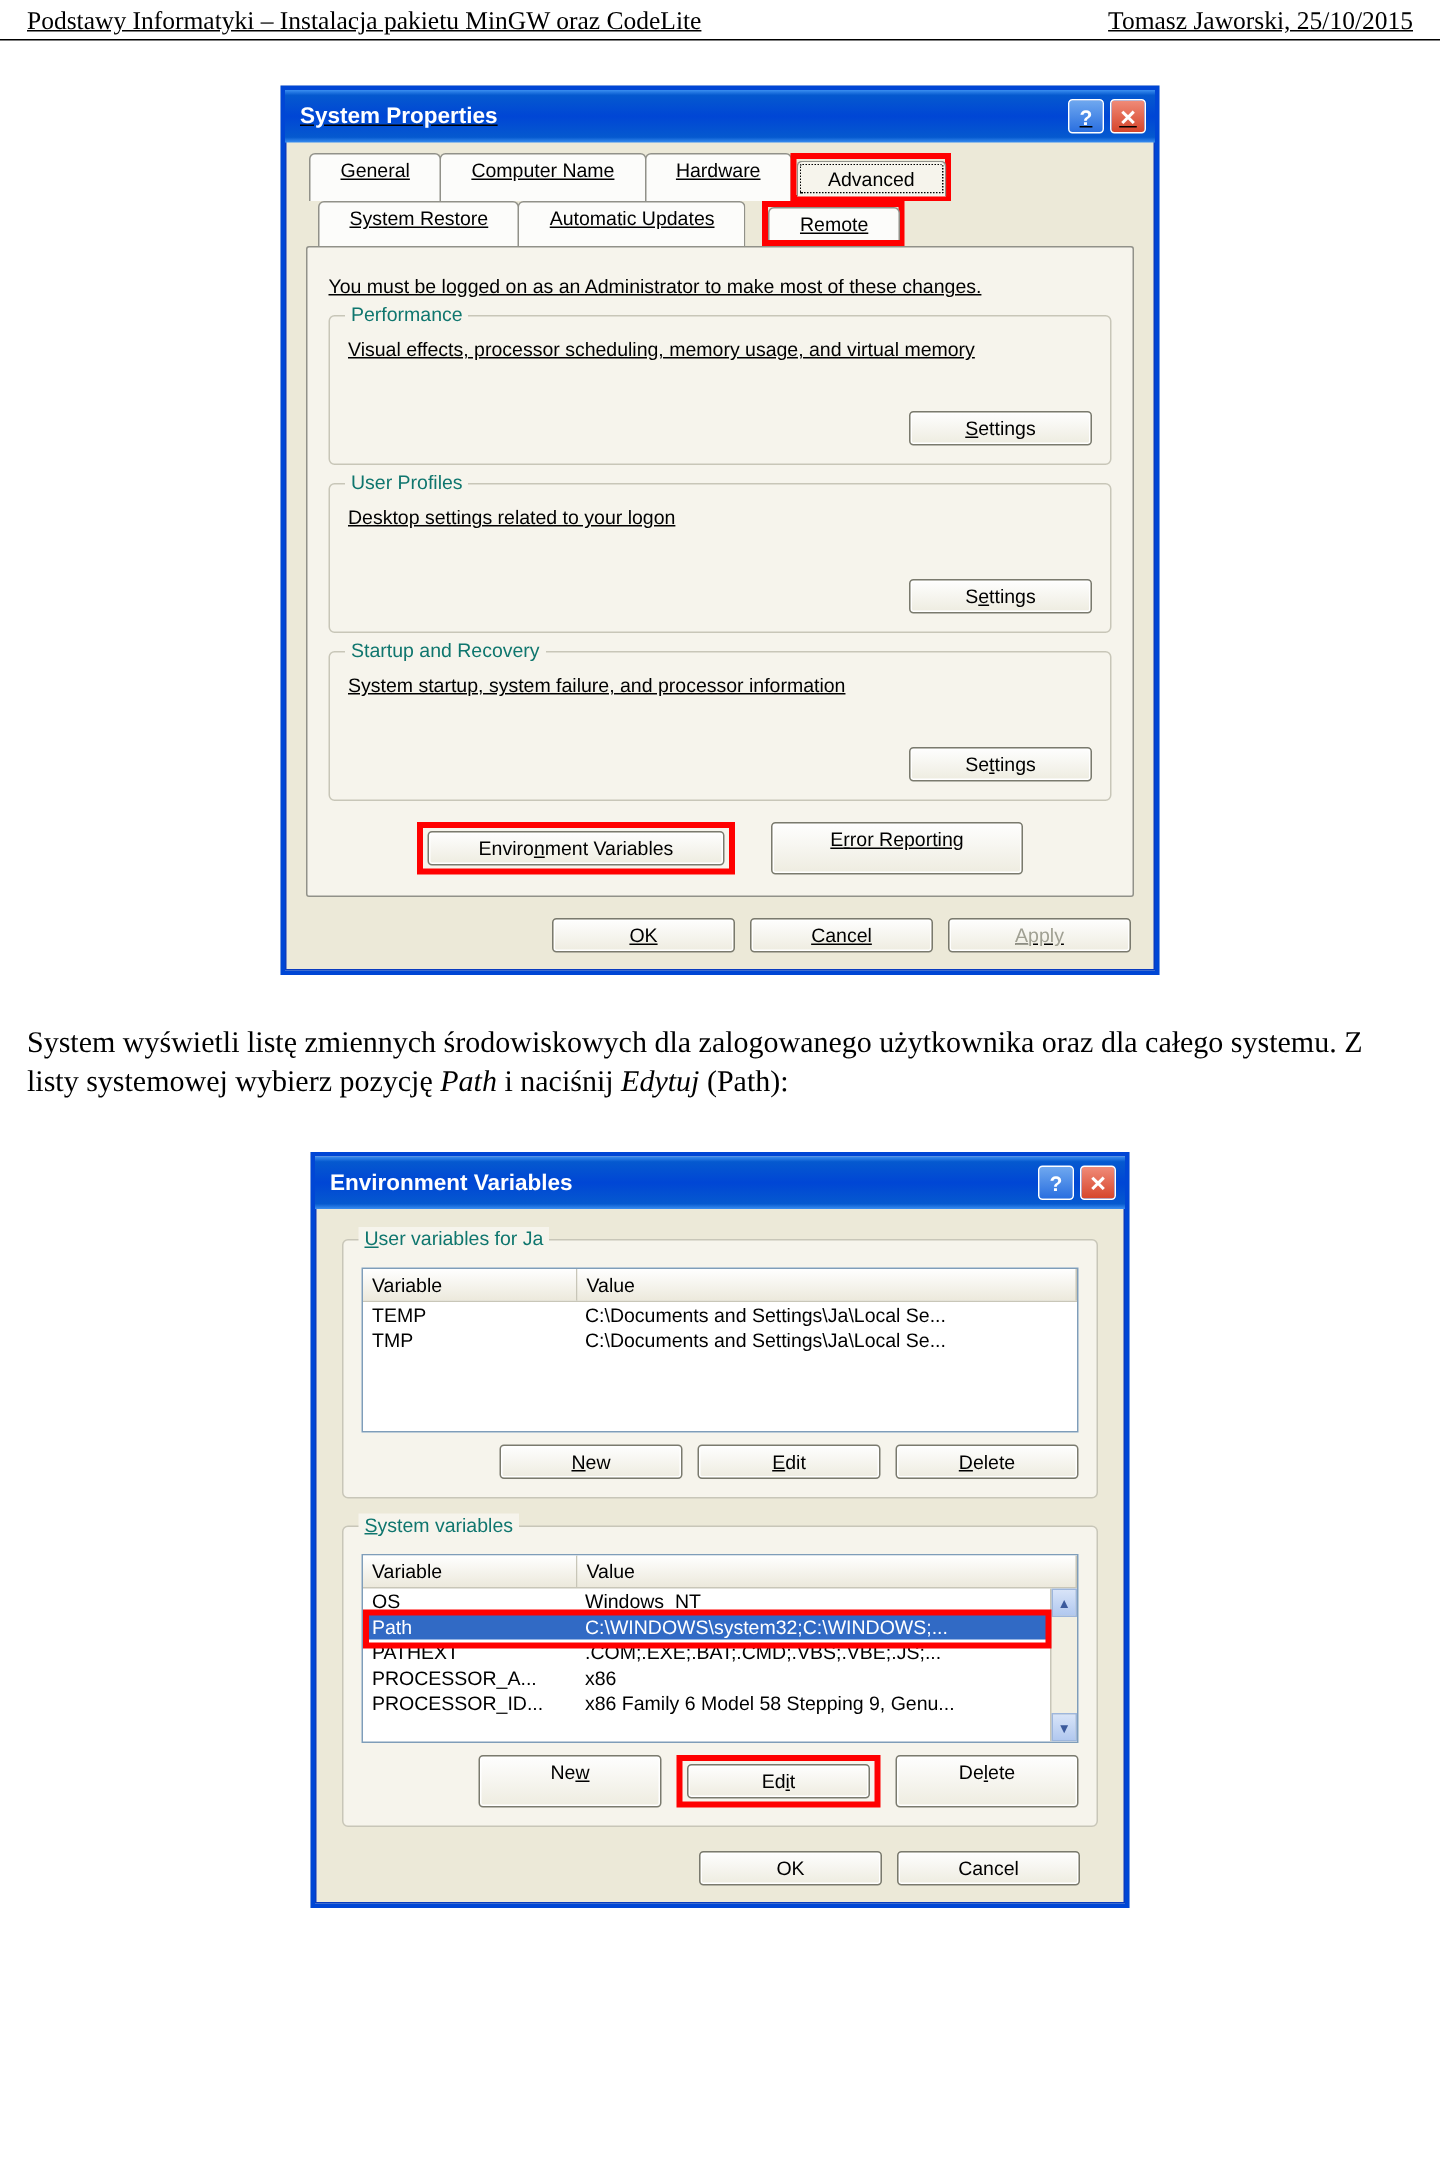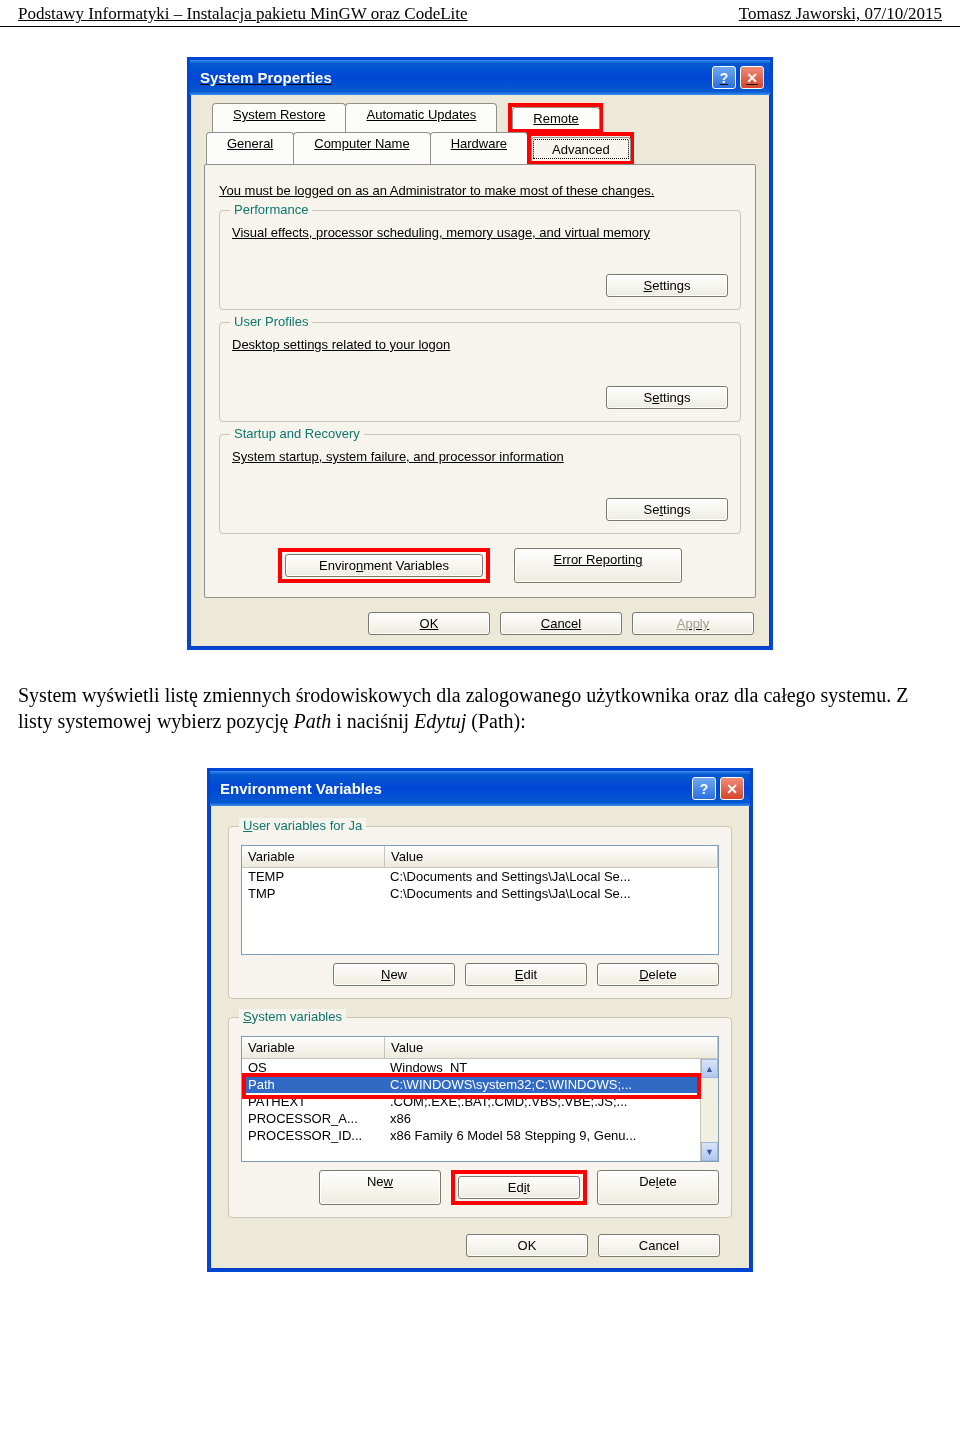--- a/index.html
+++ b/index.html
@@ -163,52 +163,52 @@
   .red-overlay-row {
     position:absolute; left:0; right:17px; top:36px; height:18px;
     border:4px solid #ff0000; pointer-events:none;
   }
 </style>
 </head>
 <body>
 
 <div class="page-header">
   <span class="uline">Podstawy Informatyki – Instalacja pakietu MinGW oraz CodeLite</span>
-  <span class="uline">Tomasz Jaworski, 07/10/2015</span>
+  <span class="uline">Tomasz Jaworski, 25/10/2015</span>
 </div>
 
 <div class="content-wrap">
 
   <div class="centered">
     <div class="dialog sp-dialog">
       <div class="titlebar">
         <span>System Properties</span>
         <div class="titlebar-buttons">
           <div class="tb-btn tb-help">?</div>
           <div class="tb-btn tb-close">✕</div>
         </div>
       </div>
       <div class="dlg-body">
-        <div class="tabrow">
-          <div class="tab">System Restore</div>
-          <div class="tab">Automatic Updates</div>
-          <span class="hl-red" style="margin-left:12px;">
-            <div class="tab" style="border-radius:4px 4px 0 0;">Remote</div>
-          </span>
-        </div>
         <div class="tabrow tabrow2">
           <div class="tab">General</div>
           <div class="tab">Computer Name</div>
           <div class="tab">Hardware</div>
           <span class="tab-adv-wrap">
             <span class="hl-red">
               <div class="tab active adv-outline">Advanced</div>
             </span>
           </span>
         </div>
+        <div class="tabrow">
+          <div class="tab">System Restore</div>
+          <div class="tab">Automatic Updates</div>
+          <span class="hl-red" style="margin-left:12px;">
+            <div class="tab" style="border-radius:4px 4px 0 0;">Remote</div>
+          </span>
+        </div>
         <div class="tabpanel">
           <div style="margin:6px 0 4px 0;">You must be logged on as an Administrator to make most of these changes.</div>
 
           <div class="group">
             <div class="group-title">Performance</div>
             <div>Visual effects, processor scheduling, memory usage, and virtual memory</div>
             <div class="right" style="margin-top:34px;">
               <span class="xp-btn"><span class="u">S</span><span>ettings</span></span>
             </div>
           </div>

